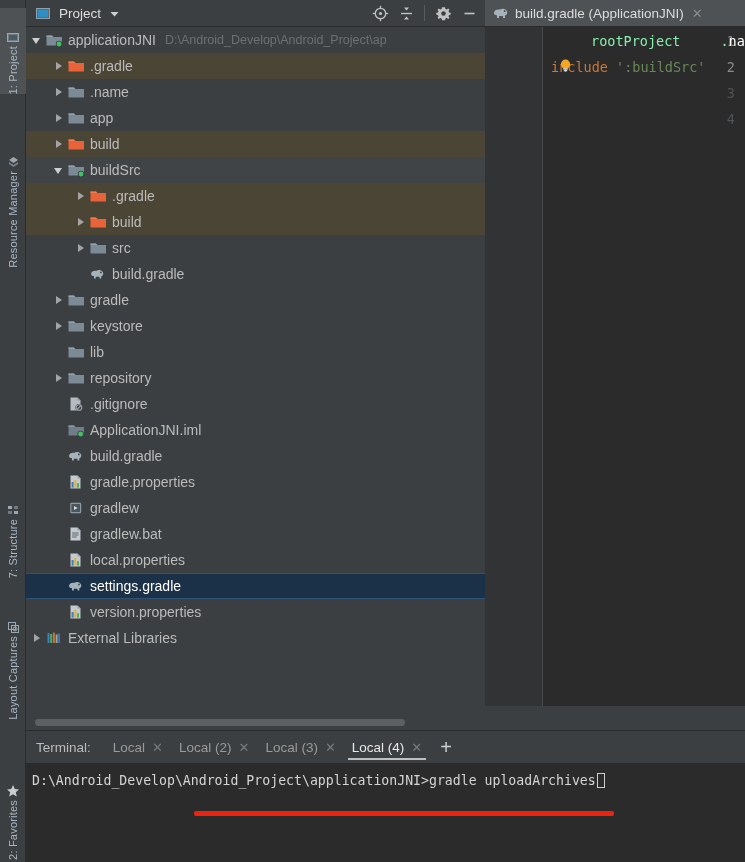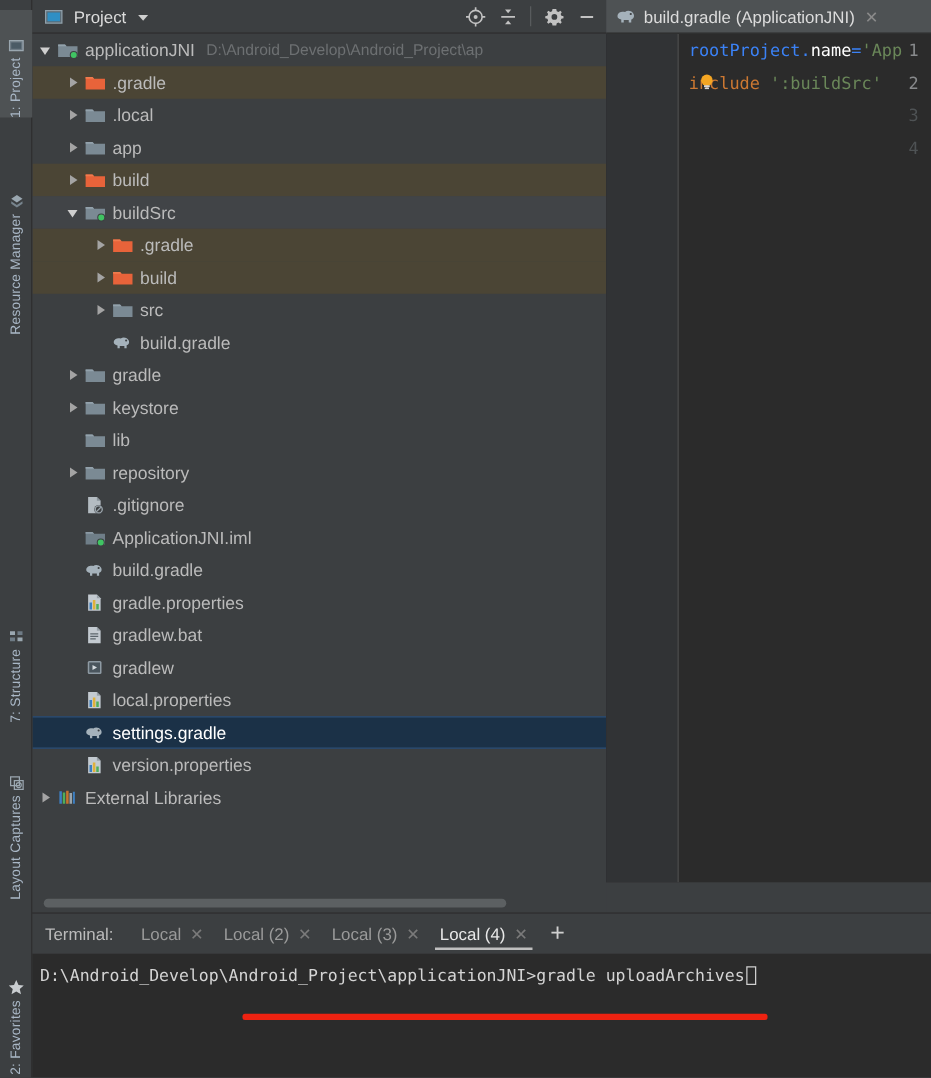--- a/index.html
+++ b/index.html
@@ -119,21 +119,21 @@
   .lnum {
     position: absolute; right: 10px; font-size: 13.5px;
     font-family: "DejaVu Sans Mono", monospace; color: #606366;
   }
   .codeline {
     position: absolute; left: 66px; font-size: 13.5px;
     font-family: "DejaVu Sans Mono", monospace; white-space: pre;
   }
   .kw   { color: #cc7832; }
   .prop { color: #ffffff; }
-  .plain{ color: #3b82f6; }
+  .plain{ color: #86efac; margin-left: 40px; }
   .str  { color: #6a8759; }
   .bulb {
     position: absolute; left: 73px; top: 31px; width: 15px; height: 15px;
   }
   .editor-bottom-strip {
     position: absolute; left: 485px; top: 706px; width: 260px; height: 24px;
     background: #3c3f41;
   }
 
   
@@ -318,21 +318,21 @@
           </svg></span>
         <span class="tlabel">.gradle</span>
       </div>
       <div class="trow">
         <div style="width: 28px; flex: 0 0 auto;"></div>
         <span class="arrow r"></span>
         <span class="ticon"><svg width="17" height="16" viewBox="0 0 17 16">
             <path d="M0.5 3.5 L6 3.5 L7.3 5 L16 5 L16 13.5 L0.5 13.5 Z" fill="#7b8a94"></path>
             <path d="M0.5 3.5 L6 3.5 L7.3 5 L0.5 5 Z" fill="#93a2ac"></path>
           </svg></span>
-        <span class="tlabel">.local</span>
+        <span class="tlabel">.name</span>
       </div>
       <div class="trow">
         <div style="width: 28px; flex: 0 0 auto;"></div>
         <span class="arrow r"></span>
         <span class="ticon"><svg width="17" height="16" viewBox="0 0 17 16">
             <path d="M0.5 3.5 L6 3.5 L7.3 5 L16 5 L16 13.5 L0.5 13.5 Z" fill="#7b8a94"></path>
             <path d="M0.5 3.5 L6 3.5 L7.3 5 L0.5 5 Z" fill="#93a2ac"></path>
           </svg></span>
         <span class="tlabel">app</span>
       </div>
@@ -469,37 +469,37 @@
             <rect x="3.6" y="8" width="2" height="5.6" fill="#3d7fc1"></rect>
             <rect x="6.3" y="6" width="2" height="7.6" fill="#e0b13a"></rect>
             <rect x="9" y="9.2" width="2" height="4.4" fill="#4fae5a"></rect>
           </svg></span>
         <span class="tlabel">gradle.properties</span>
       </div>
       <div class="trow">
         <div style="width: 28px; flex: 0 0 auto;"></div>
         <span class="arrow"></span>
         <span class="ticon"><svg width="17" height="16" viewBox="0 0 17 16">
+            <rect x="2.2" y="2.8" width="11" height="10.4" rx="1.2" fill="#8e9aa3"></rect>
+            <rect x="3.4" y="4" width="8.6" height="8" fill="#4a555d"></rect>
+            <polygon points="6,6 9.6,8 6,10" fill="#d6dce0"></polygon>
+          </svg></span>
+        <span class="tlabel">gradlew</span>
+      </div>
+      <div class="trow">
+        <div style="width: 28px; flex: 0 0 auto;"></div>
+        <span class="arrow"></span>
+        <span class="ticon"><svg width="17" height="16" viewBox="0 0 17 16">
             <path d="M2.5 1.5 L9.5 1.5 L12.5 4.5 L12.5 14.5 L2.5 14.5 Z" fill="#c3cad0"></path>
             <path d="M9.5 1.5 L12.5 4.5 L9.5 4.5 Z" fill="#97a0a7"></path>
             <line x1="4.2" y1="7" x2="10.6" y2="7" stroke="#5c666d" stroke-width="1"></line>
             <line x1="4.2" y1="9" x2="10.6" y2="9" stroke="#5c666d" stroke-width="1"></line>
             <line x1="4.2" y1="11" x2="8.6" y2="11" stroke="#5c666d" stroke-width="1"></line>
           </svg></span>
         <span class="tlabel">gradlew.bat</span>
-      </div>
-      <div class="trow">
-        <div style="width: 28px; flex: 0 0 auto;"></div>
-        <span class="arrow"></span>
-        <span class="ticon"><svg width="17" height="16" viewBox="0 0 17 16">
-            <rect x="2.2" y="2.8" width="11" height="10.4" rx="1.2" fill="#8e9aa3"></rect>
-            <rect x="3.4" y="4" width="8.6" height="8" fill="#4a555d"></rect>
-            <polygon points="6,6 9.6,8 6,10" fill="#d6dce0"></polygon>
-          </svg></span>
-        <span class="tlabel">gradlew</span>
       </div>
       <div class="trow">
         <div style="width: 28px; flex: 0 0 auto;"></div>
         <span class="arrow"></span>
         <span class="ticon"><svg width="17" height="16" viewBox="0 0 17 16">
             <path d="M2.5 1.5 L9.5 1.5 L12.5 4.5 L12.5 14.5 L2.5 14.5 Z" fill="#c3cad0"></path>
             <path d="M9.5 1.5 L12.5 4.5 L9.5 4.5 Z" fill="#97a0a7"></path>
             <rect x="3.6" y="8" width="2" height="5.6" fill="#3d7fc1"></rect>
             <rect x="6.3" y="6" width="2" height="7.6" fill="#e0b13a"></rect>
             <rect x="9" y="9.2" width="2" height="4.4" fill="#4fae5a"></rect>

